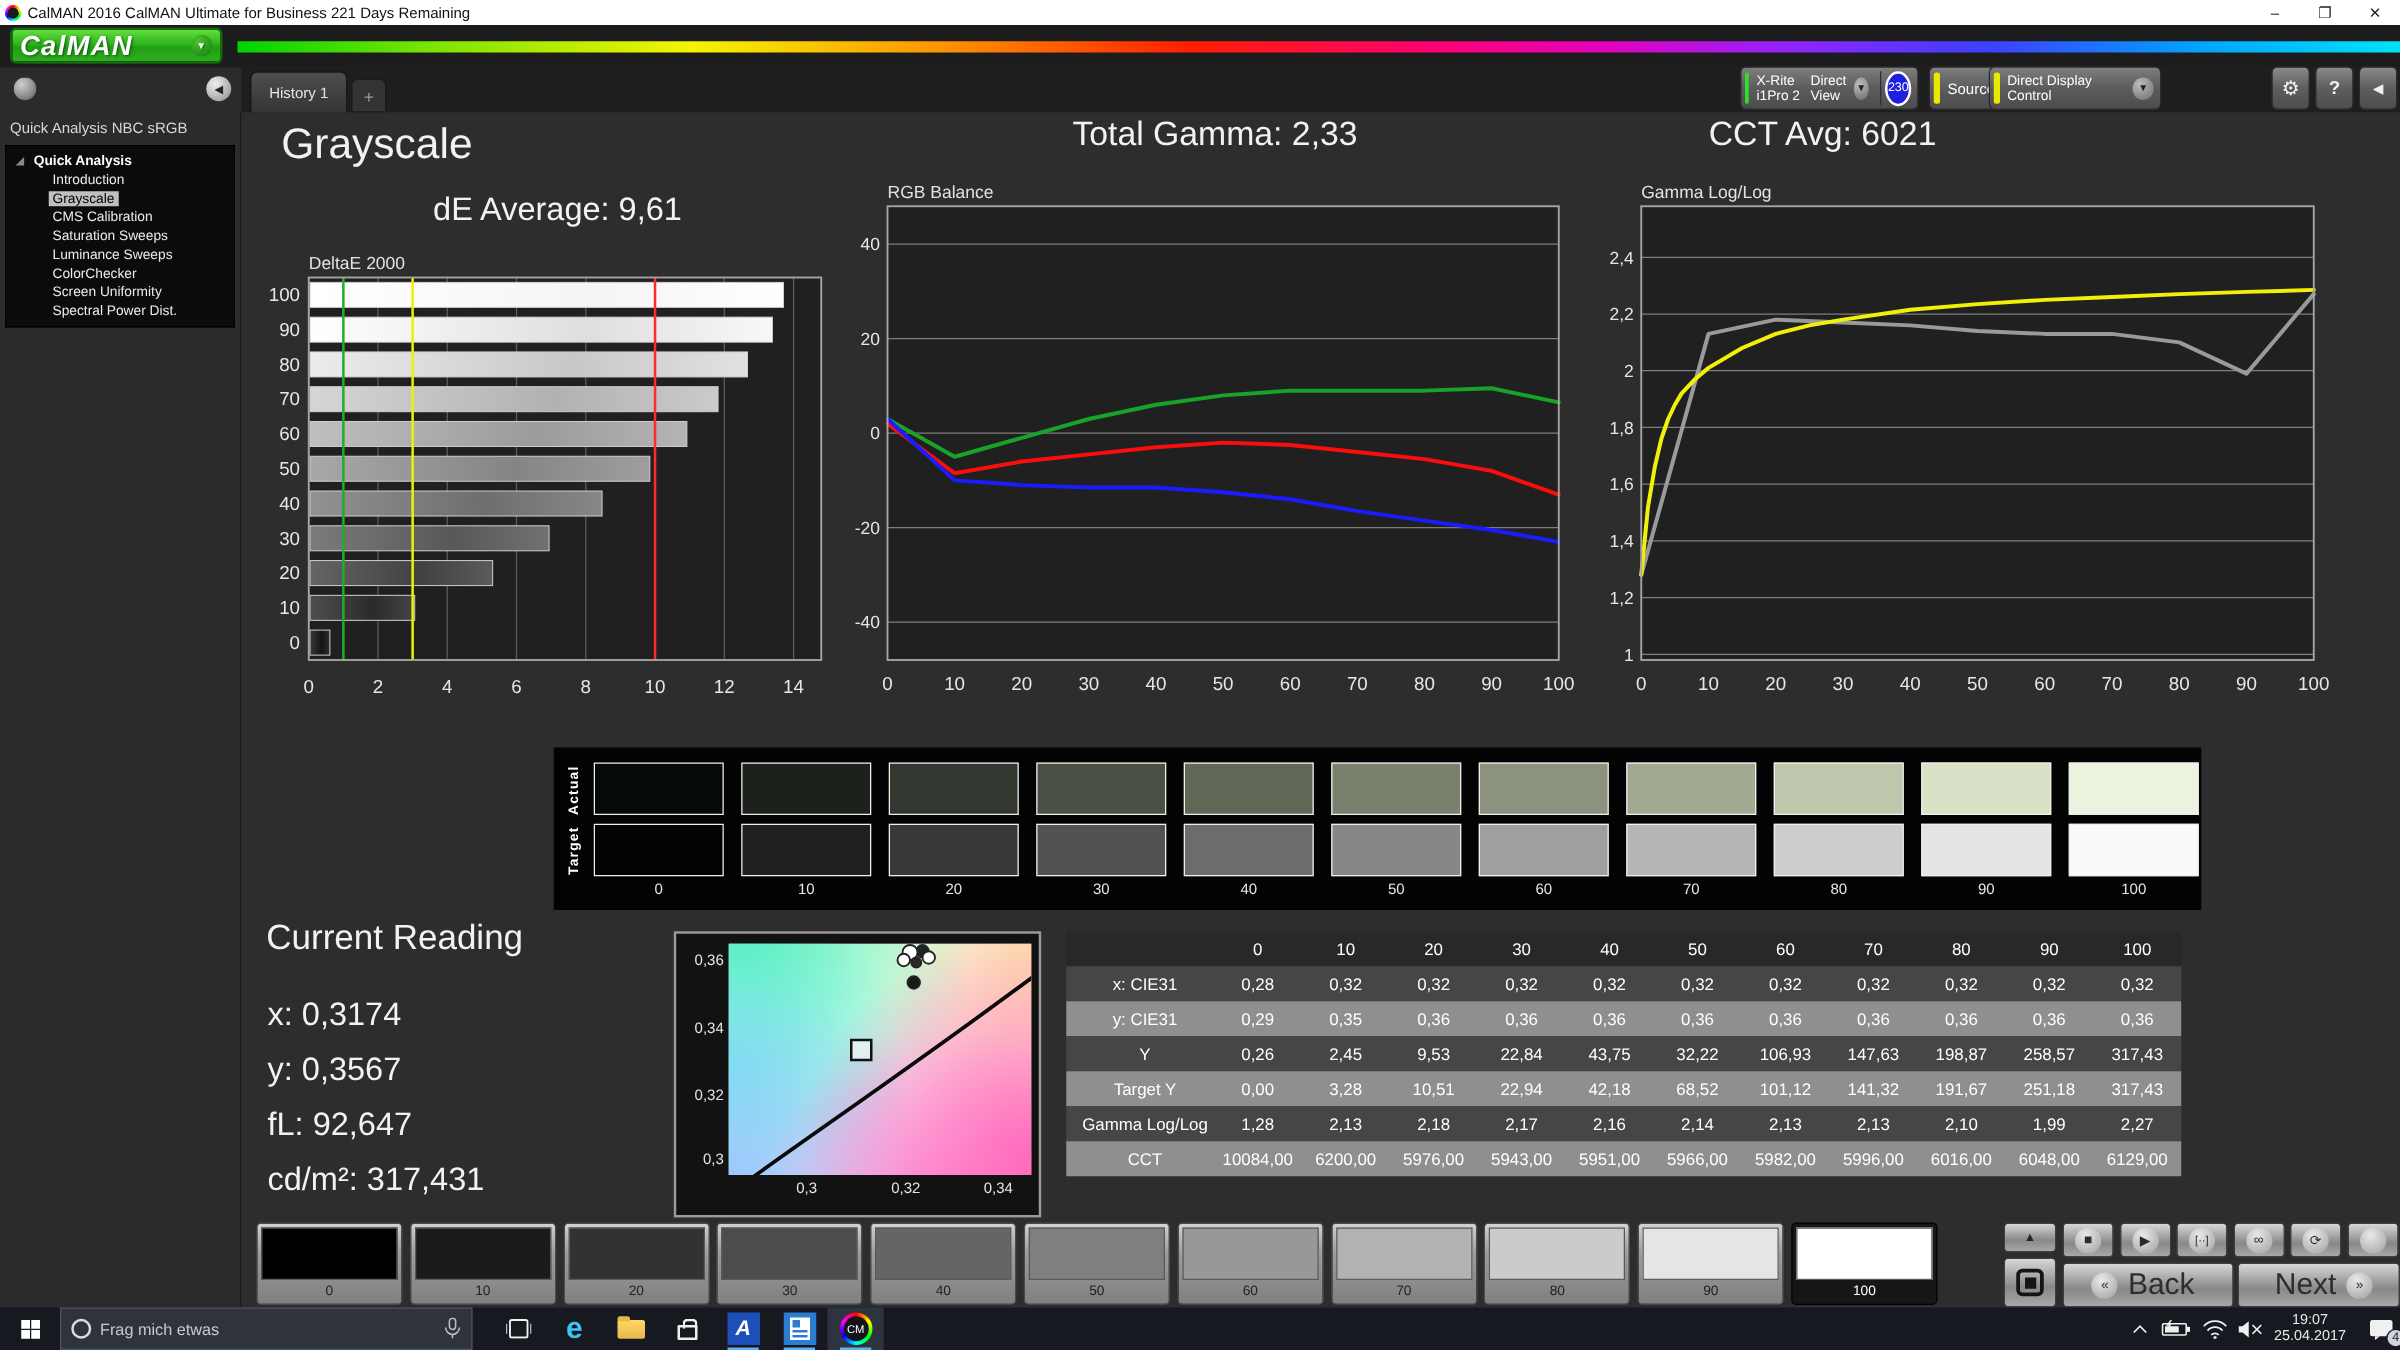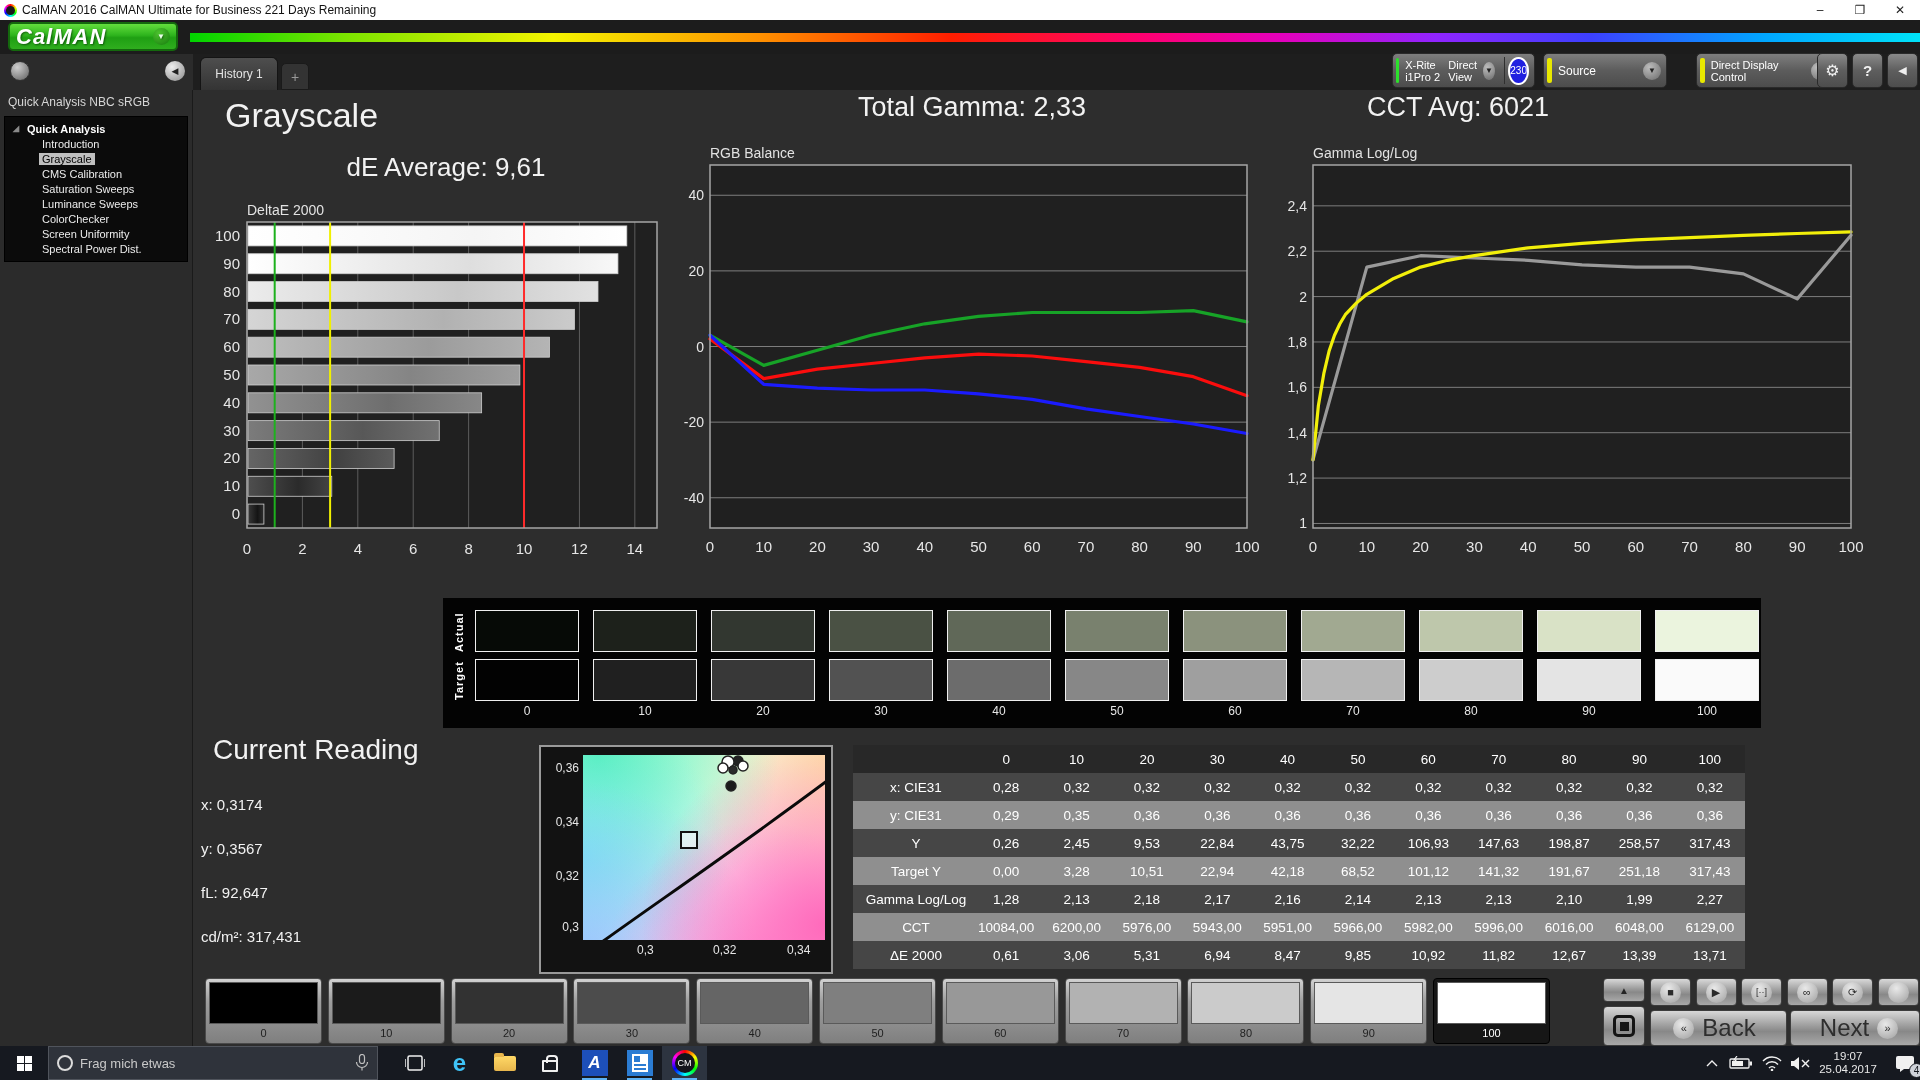--- a/index.html
+++ b/index.html
@@ -87,21 +87,21 @@
                writing-mode:vertical-rl; transform:rotate(180deg); text-align:center; letter-spacing:1px; }
   .strip-grid { position:absolute; left:32px; top:12px; display:grid;
                 grid-template-columns:repeat(11,104px); column-gap:14px; }
   .strip-col { display:flex; flex-direction:column; }
   .sw { height:42px; border:1px solid #efefef; }
   .sw.t { margin-top:7px; }
   .sw-label { height:18px; line-height:20px; text-align:center; color:#e8e8e8; font-size:12px; }
 
   
   .cur-title { position:absolute; left:20px; top:644px; font-size:28px; }
-  .cur-line { position:absolute; left:8px; font-size:15px; }
+  .cur-line { position:absolute; left:21px; font-size:26px; }
 
   
   .cie-box { position:absolute; left:346px; top:655px; width:294px; height:229px; background:#121212;
              border:2px solid #9a9a9a; }
   .cie-plot { position:absolute; left:42px; top:8px; width:242px; height:185px;
               background:
                 radial-gradient(circle at 100% 92%, rgba(255,92,180,.85), rgba(255,92,180,0) 62%),
                 radial-gradient(circle at 72% 120%, rgba(255,140,215,.8), rgba(255,140,215,0) 55%),
                 radial-gradient(circle at 0% 108%, rgba(140,185,255,.8), rgba(140,185,255,0) 55%),
                 radial-gradient(circle at 0% 55%, rgba(115,230,245,.8), rgba(115,230,245,0) 55%),
@@ -216,21 +216,21 @@
     <span class="drop-divider"></span>
     <span class="badge230">230</span>
   </div>
 
   <div class="hdr-drop" style="left:1543px; width:124px;">
     <span class="hdr-accent acc-yellow"></span>
     <span class="drop-label">Source</span>
     <span class="drop-caret">▼</span>
   </div>
 
-  <div class="hdr-drop" style="left:1696px; width:138px; font-size:11px;">
+  <div class="hdr-drop" style="left:1591px; width:138px; font-size:11px;">
     <span class="hdr-accent acc-yellow"></span>
     <span class="drop-label" style="font-size:11px;">Direct Display Control</span>
     <span class="drop-caret">▼</span>
   </div>
 
   <div class="sq-btn" style="left:1817px;">⚙</div>
   <div class="sq-btn" style="left:1852px; font-weight:bold; font-size:15px;">?</div>
   <div class="sq-btn" style="left:1887px; font-size:11px;">◀</div>
 </div>
 
@@ -612,34 +612,20 @@
         <div class="tcell">5976,00</div>
         <div class="tcell">5943,00</div>
         <div class="tcell">5951,00</div>
         <div class="tcell">5966,00</div>
         <div class="tcell">5982,00</div>
         <div class="tcell">5996,00</div>
         <div class="tcell">6016,00</div>
         <div class="tcell">6048,00</div>
         <div class="tcell">6129,00</div>
       </div>
-      <div class="trow dark">
-        <div class="tcell tlabel">ΔE 2000</div>
-        <div class="tcell">0,61</div>
-        <div class="tcell">3,06</div>
-        <div class="tcell">5,31</div>
-        <div class="tcell">6,94</div>
-        <div class="tcell">8,47</div>
-        <div class="tcell">9,85</div>
-        <div class="tcell">10,92</div>
-        <div class="tcell">11,82</div>
-        <div class="tcell">12,67</div>
-        <div class="tcell">13,39</div>
-        <div class="tcell">13,71</div>
-      </div>
     </div>
 
   <div id="pattern-buttons">
       <div class="pat" style="left: 12px;">
         <div class="psw" style="background: rgb(0, 0, 0);"></div>
         <div class="plab">0</div>
       </div>
       <div class="pat" style="left: 134.8px;">
         <div class="psw" style="background: rgb(27, 27, 27);"></div>
         <div class="plab">10</div>

